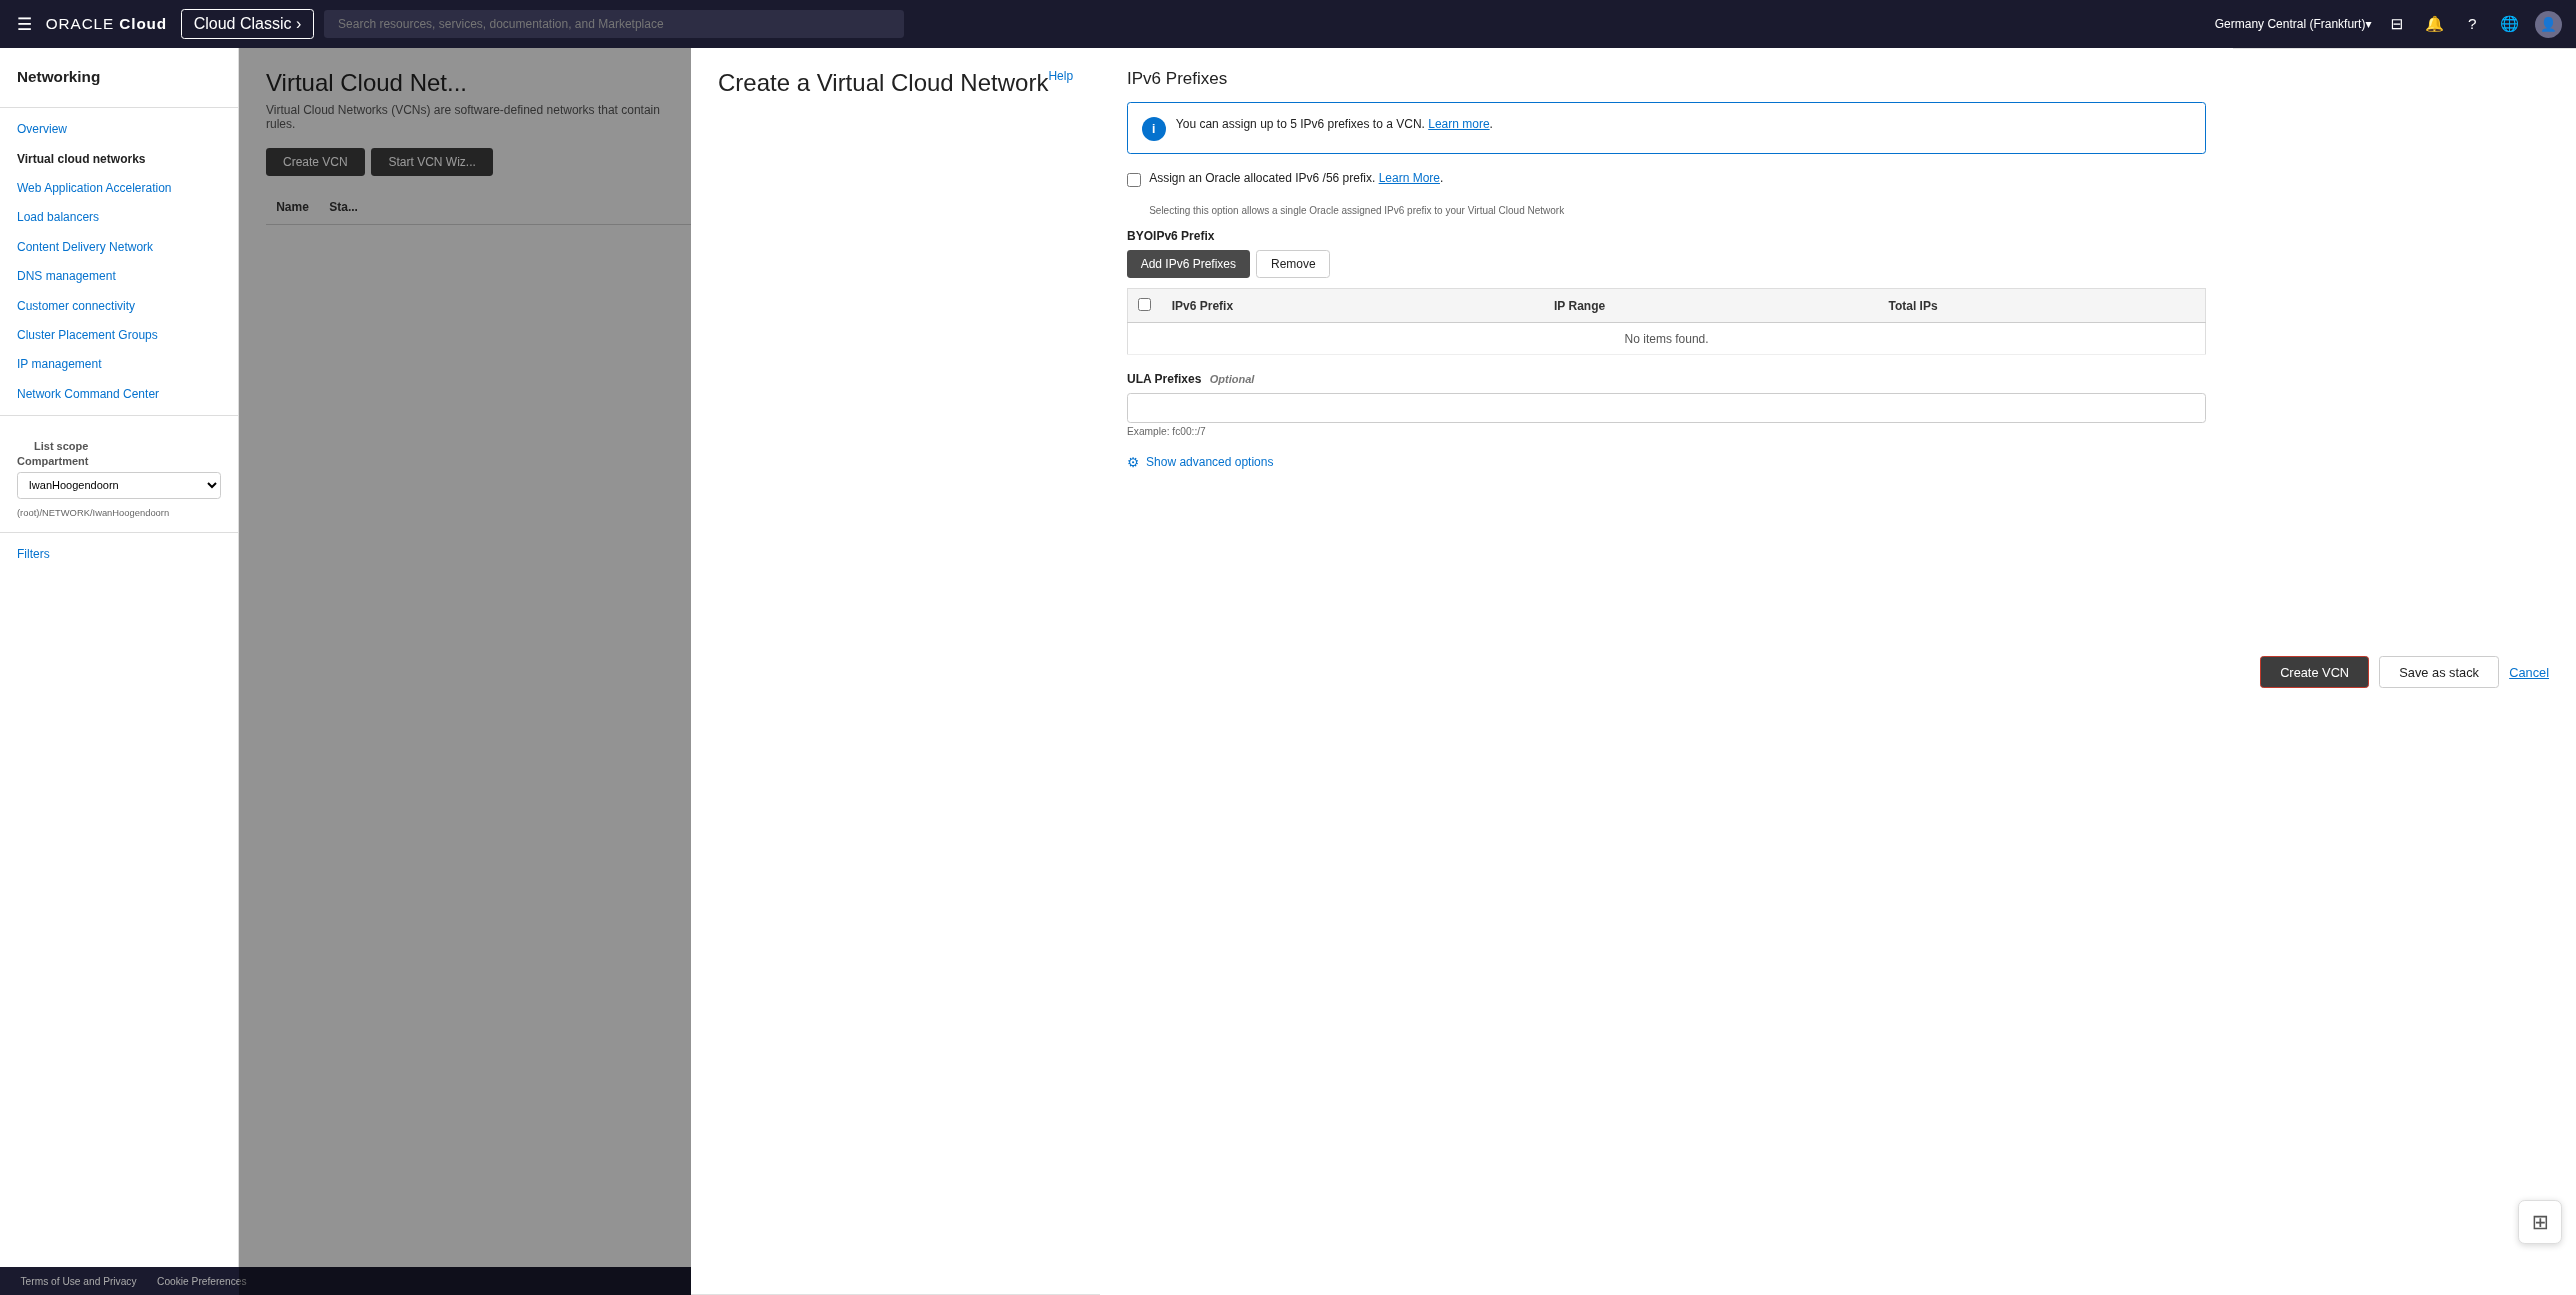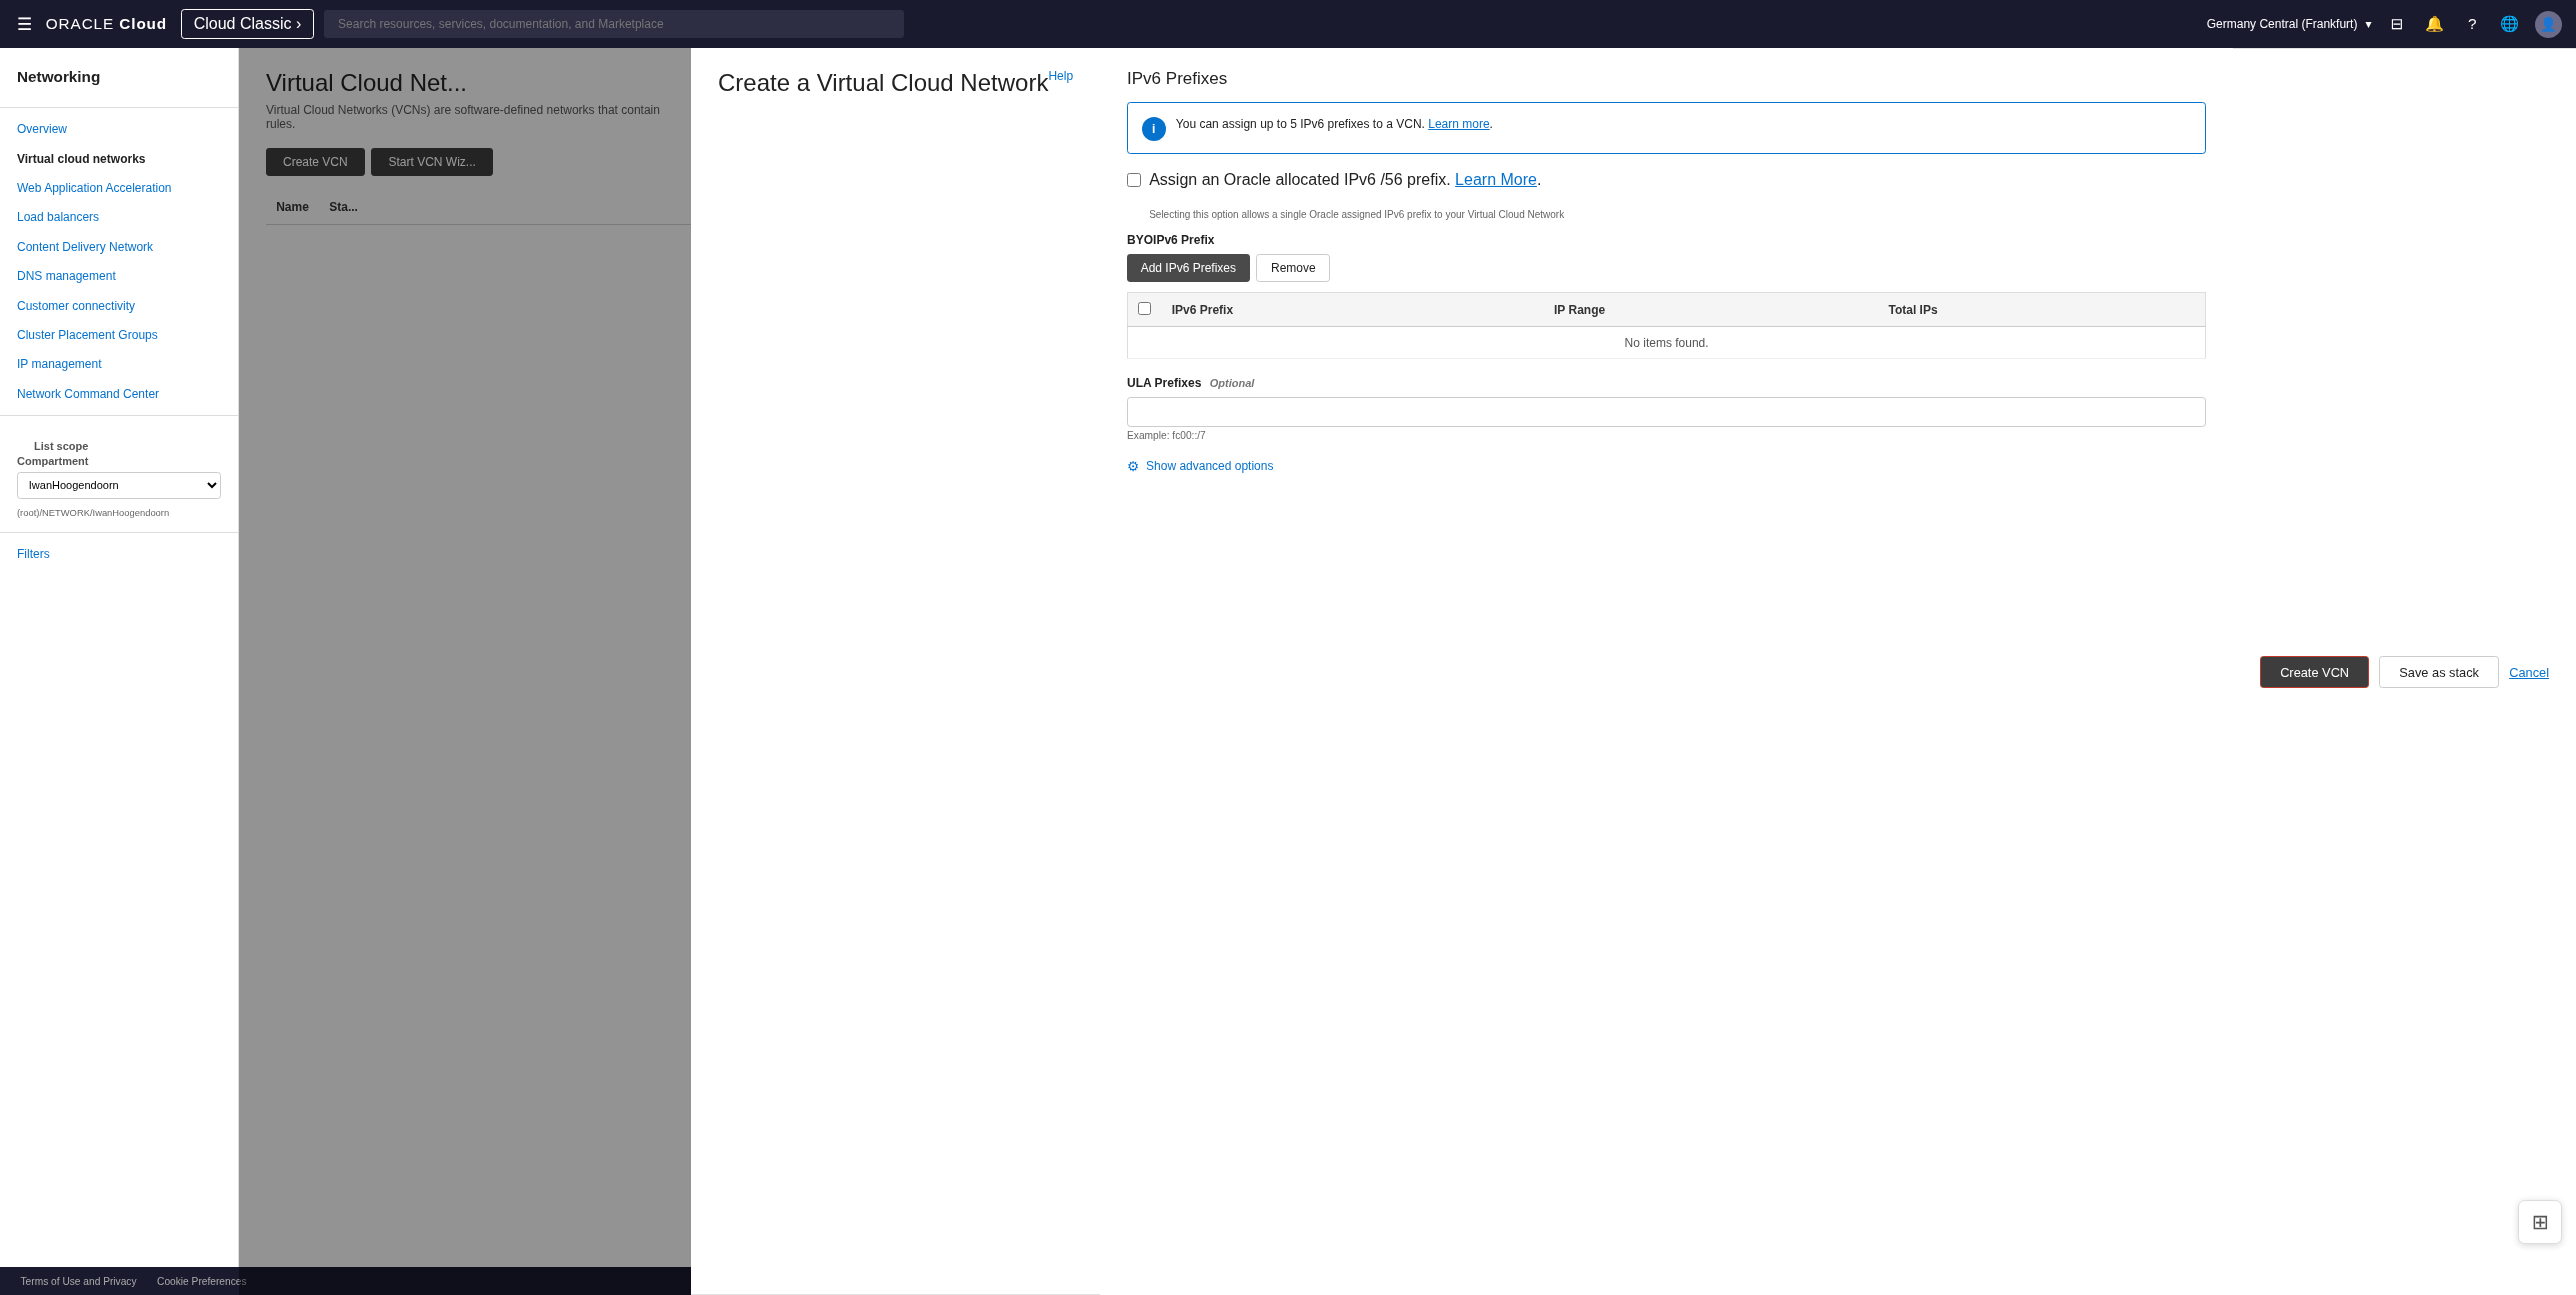--- a/index.html
+++ b/index.html
@@ -12,21 +12,21 @@
     .hamburger-icon { color: #fff; font-size: 17px; cursor: pointer; padding: 3.4px; }
     .oracle-logo { color: #fff; font-size: 15.3px; font-weight: 300; letter-spacing: 0.9px; margin-right: 3.4px; white-space: nowrap; }
     .oracle-logo span { font-weight: 700; }
     .cloud-classic-btn {
       background: transparent; border: 1.7px solid #fff; color: #fff; padding: 5.1px 12px; border-radius: 3.4px; cursor: pointer; font-size: 16px; display: flex; align-items: center; gap: 5.1px; white-space: nowrap;
     }
     .search-bar {
       flex: 1; max-width: 580px; background: #2d2d44; border: none; border-radius: 3.4px; padding: 6.8px 13.6px; color: #ccc; font-size: 12px; outline: none;
     }
     .nav-right { margin-left: auto; display: flex; align-items: center; gap: 13.6px; }
-    .region-selector { color: #fff; font-size: 12px; cursor: pointer; display: flex; align-items: center; gap: 8px; white-space: nowrap; }
+    .region-selector { color: #fff; font-size: 12px; cursor: pointer; display: flex; align-items: center; gap: 0; white-space: nowrap; }
     .nav-icon { color: #fff; font-size: 15.3px; cursor: pointer; width: 24px; text-align: center; }
     .avatar { width: 27px; height: 27px; border-radius: 50%; background: #6c6c8a; display: flex; align-items: center; justify-content: center; color: #fff; font-size: 13.6px; cursor: pointer; }
 
     
     .main-layout { display: flex; margin-top: 48px; height: calc(100vh - 48px); }
 
     
     .sidebar {
       width: 239px; min-width: 239px; background: #fff; border-right: 0.9px solid #ddd; overflow-y: auto; padding: 13.6px 0; flex-shrink: 0;
     }
@@ -73,21 +73,21 @@
     .info-box {
       border: 0.9px solid #0572ce; border-radius: 3.4px; padding: 12px 13.6px; display: flex; align-items: flex-start; gap: 10.2px; margin-bottom: 17px; background: #fff;
     }
     .info-icon { width: 24px; height: 24px; border-radius: 50%; background: #0572ce; color: #fff; display: flex; align-items: center; justify-content: center; font-size: 12px; font-weight: 700; flex-shrink: 0; margin-top: 1.7px; }
     .info-text { font-size: 12px; color: #222; line-height: 1.5; }
     .info-link { color: #0572ce; cursor: pointer; text-decoration: underline; }
 
     
     .checkbox-row { display: flex; align-items: flex-start; gap: 8.5px; margin-bottom: 13.6px; }
     .checkbox-row input[type="checkbox"] { margin-top: 2.6px; width: 13.6px; height: 13.6px; cursor: pointer; }
-    .checkbox-label { font-size: 16px; color: #222; }
+    .checkbox-label { font-size: 12px; color: #222; }
     .checkbox-label a { color: #0572ce; text-decoration: underline; cursor: pointer; }
     .checkbox-subtext { font-size: 10px; color: #666; margin-top: 20px; }
 
     
     .field-label { font-size: 12px; font-weight: 700; color: #222; margin-bottom: 6.8px; }
     .byoipv6-toolbar { display: flex; gap: 6.8px; margin-bottom: 10.2px; }
     .btn-dark { background: #4a4a4a; color: #fff; border: none; padding: 6px 13.6px; border-radius: 3.4px; cursor: pointer; font-size: 12px; }
     .btn-outline { background: #fff; color: #222; border: 0.9px solid #ccc; padding: 6px 13.6px; border-radius: 3.4px; cursor: pointer; font-size: 12px; }
 
     

